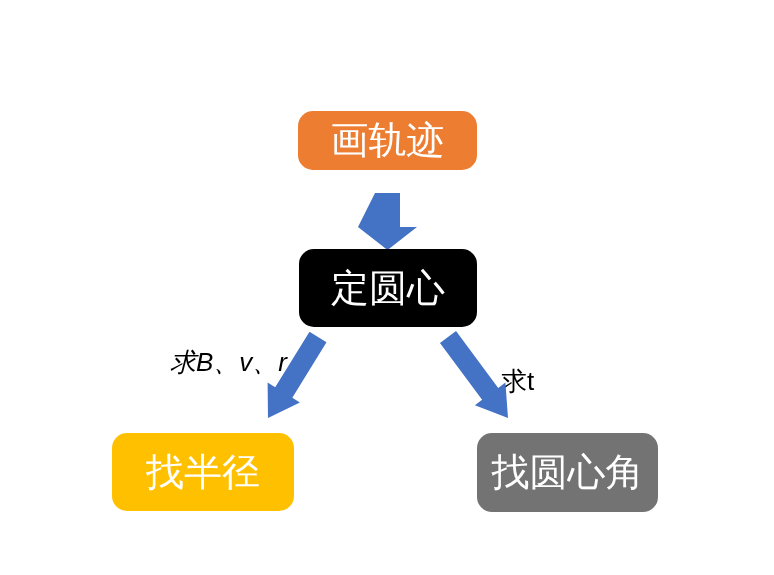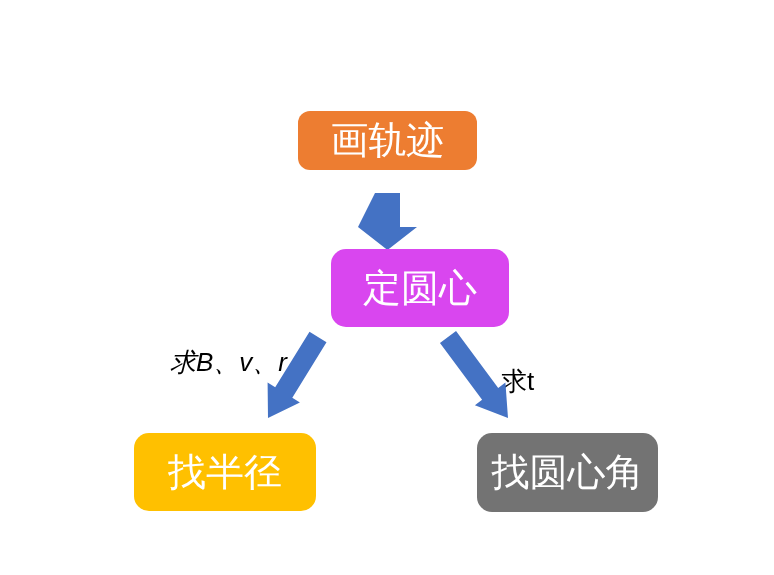--- a/index.html
+++ b/index.html
@@ -25,23 +25,23 @@
   .node {
     position: absolute;
     border-radius: 15px;
     display: flex;
     align-items: center;
     justify-content: center;
     color: #ffffff;
     font-size: 38px;
     white-space: nowrap;
   }
-  .node-draw    { left: 298px; top: 111px; width: 179px; height: 59px; border-radius: 12px; }
+  .node-draw    { left: 298px; top: 111px; width: 179px; height: 59px; }
   .node-center  { left: 299px; top: 249px; width: 178px; height: 78px; }
-  .node-radius  { left: 134px; top: 433px; width: 182px; height: 78px; }
+  .node-radius  { left: 112px; top: 433px; width: 182px; height: 78px; }
   .node-angle   { left: 477px; top: 433px; width: 181px; height: 79px; }
   .arrow-svg { position: absolute; display: block; }
   .arrow-v  { left: 358px; top: 193px; }
   .arrow-dl { left: 250px; top: 330px; }
   .arrow-dr { left: 435px; top: 330px; }
   .edge-label {
     position: absolute;
     font-size: 26px;
     color: #000000;
     white-space: nowrap;
@@ -56,21 +56,21 @@
 
 
   <div class="node node-draw" style="background-color: rgb(237, 125, 49);">
     <span>画轨迹</span>
   </div>
 
   <svg class="arrow-svg arrow-v" width="59" height="57" viewBox="0 0 59 57">
     <polygon points="17,0 42,0 42,34 59,34 29.5,57 0,34" fill="#4472C4"></polygon>
   </svg>
 
-  <div class="node node-center" style="background-color: #d946ef; margin-left: 32px;">
+  <div class="node node-center" style="background-color: #000000;">
     <span>定圆心</span>
   </div>
 
   <div class="edge-label edge-label-left">求B、v、r</div>
 
   <div class="edge-label edge-label-right">求t</div>
 
   <svg class="arrow-svg arrow-dl" width="80" height="95" viewBox="0 0 80 95">
     <polygon points="59.5,1.75 76.5,12.25 42.3,67.75 49.9,72.5 18,88 17.6,52.5 25.2,57.25" fill="#4472C4"></polygon>
   </svg>

